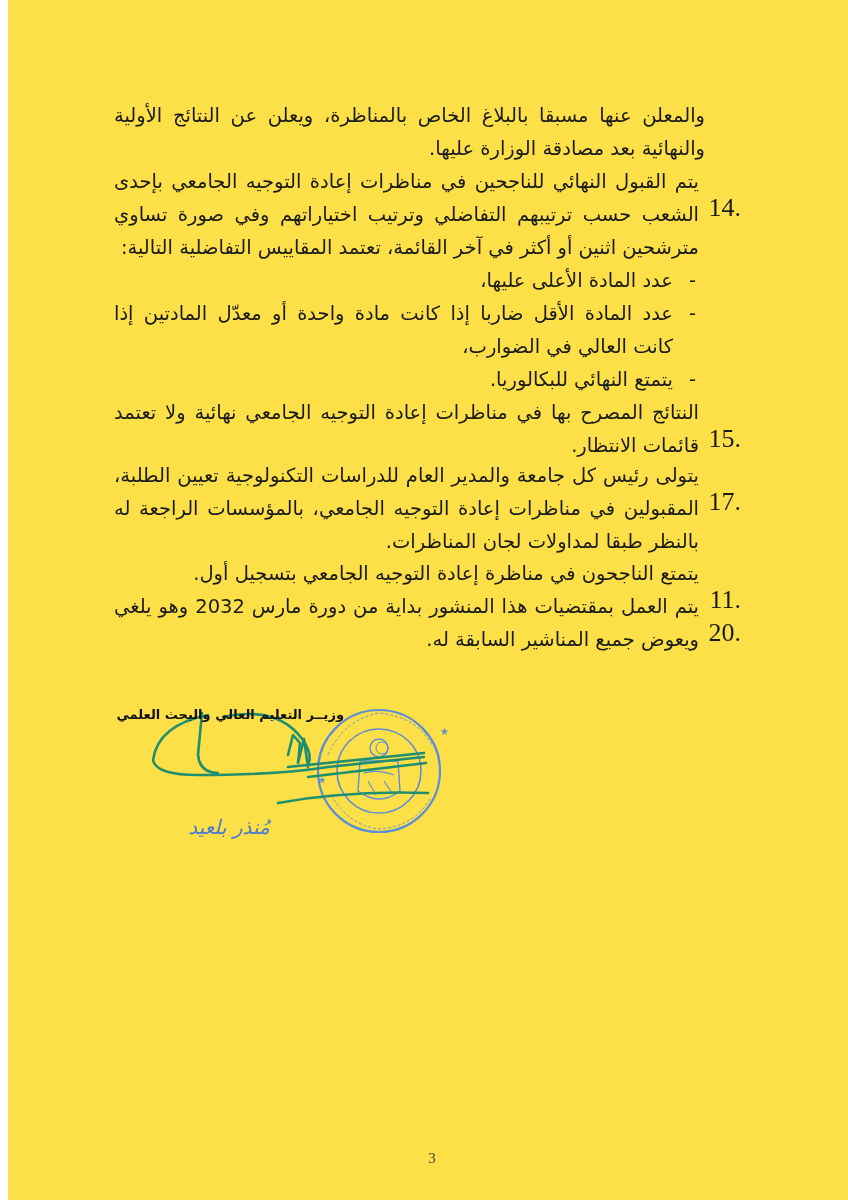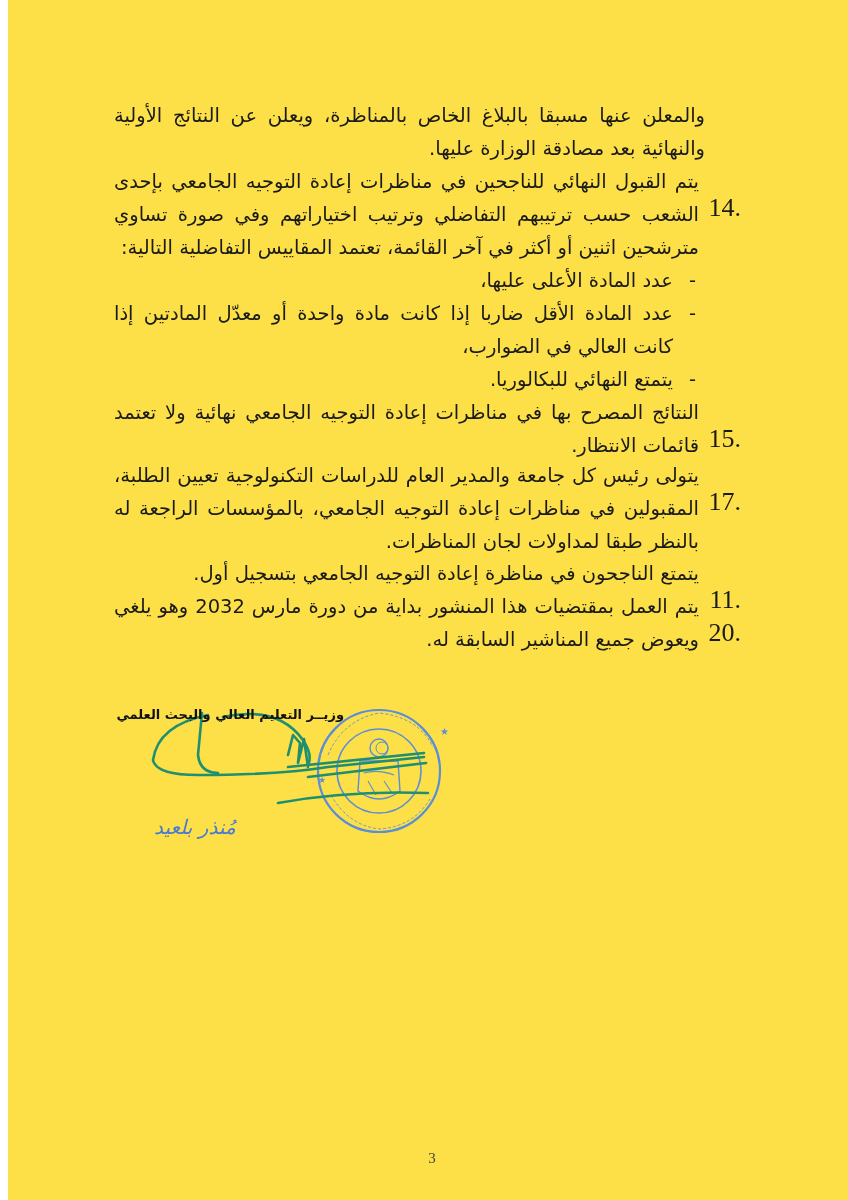--- a/index.html
+++ b/index.html
@@ -28,21 +28,21 @@
   .bullets li .dash { position: absolute; right: 3px; top: 0; }
   .sig-block { position: absolute; left: 120px; top: 695px; width: 330px; height: 170px; }
   .sig-title {
     position: absolute; left: 4px; top: 12px; width: 212px;
     font-family: "DejaVu Sans", sans-serif; font-weight: bold;
     font-size: 13px; color: #111; direction: rtl; text-align: right; white-space: nowrap;
   }
   .sig-name {
     position: absolute; left: 26px; top: 120px; width: 150px;
     font-family: "DejaVu Serif", serif; font-size: 20px; color: #4a7bd0;
-    direction: rtl; text-align: left; font-style: italic; letter-spacing: 1px;
+    direction: rtl; text-align: center; font-style: italic; letter-spacing: 1px;
   }
   .stamp { position: absolute; left: 0; top: 0; }
   .page-number {
     position: absolute; left: 414px; top: 1150px; width: 20px; text-align: center;
     font-family: "Liberation Serif", serif; font-size: 15px; color: #444;
   }
 </style>
 </head>
 <body>
 

